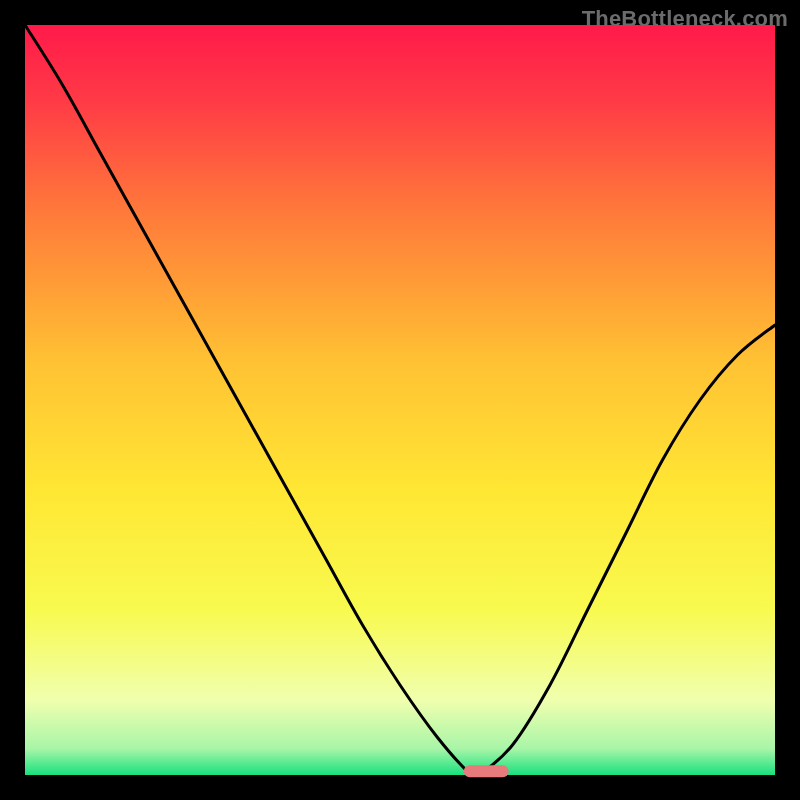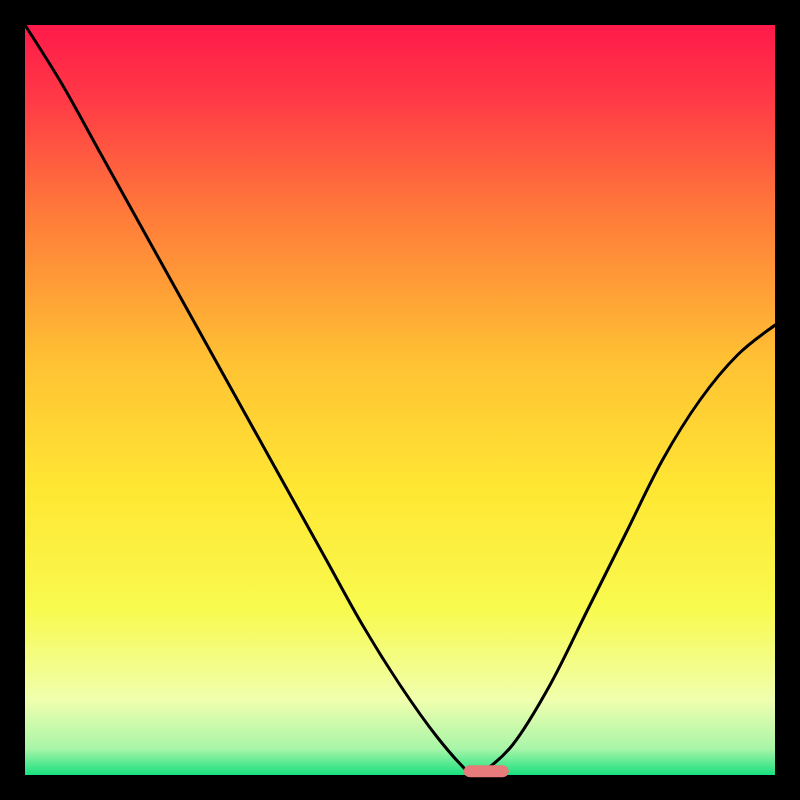--- a/index.html
+++ b/index.html
@@ -49,13 +49,14 @@
     </defs>
 
     <rect x="0" y="0" width="800" height="800" fill="#000000"></rect>
 
     <rect id="plot-rect" fill="url(#heat-grad)" x="25" y="25" width="750" height="750"></rect>
 
     <path id="curve-path" fill="none" d="M 25.00 25.00 C 31.75 35.80, 49.00 62.05, 62.50 85.00 C 76.00 107.95, 86.50 128.20, 100.00 152.50 C 113.50 176.80, 124.00 195.70, 137.50 220.00 C 151.00 244.30, 161.50 263.20, 175.00 287.50 C 188.50 311.80, 199.00 330.70, 212.50 355.00 C 226.00 379.30, 236.50 398.20, 250.00 422.50 C 263.50 446.80, 274.00 465.70, 287.50 490.00 C 301.00 514.30, 311.50 533.20, 325.00 557.50 C 338.50 581.80, 349.00 602.05, 362.50 625.00 C 376.00 647.95, 386.50 664.75, 400.00 685.00 C 413.50 705.25, 424.68 721.30, 437.50 737.50 C 450.33 753.70, 463.82 768.25, 471.25 775.00 C 478.68 781.75, 471.32 780.40, 478.75 775.00 C 486.18 769.60, 499.68 761.20, 512.50 745.00 C 525.33 728.80, 536.50 709.30, 550.00 685.00 C 563.50 660.70, 574.00 637.00, 587.50 610.00 C 601.00 583.00, 611.50 562.00, 625.00 535.00 C 638.50 508.00, 649.00 484.30, 662.50 460.00 C 676.00 435.70, 686.50 418.90, 700.00 400.00 C 713.50 381.10, 724.00 368.50, 737.50 355.00 C 751.00 341.50, 768.25 330.40, 775.00 325.00" stroke="#000000" stroke-width="3" stroke-linecap="round" stroke-linejoin="round"></path>
 
     <rect id="optimal-marker" rx="6" ry="6" x="463.75" y="765.25" width="45.00" height="12" fill="#e77a7a"></rect>
   </svg>
+  <div class="attribution">TheBottleneck.com</div>
 </div>
 
 </body></html>

